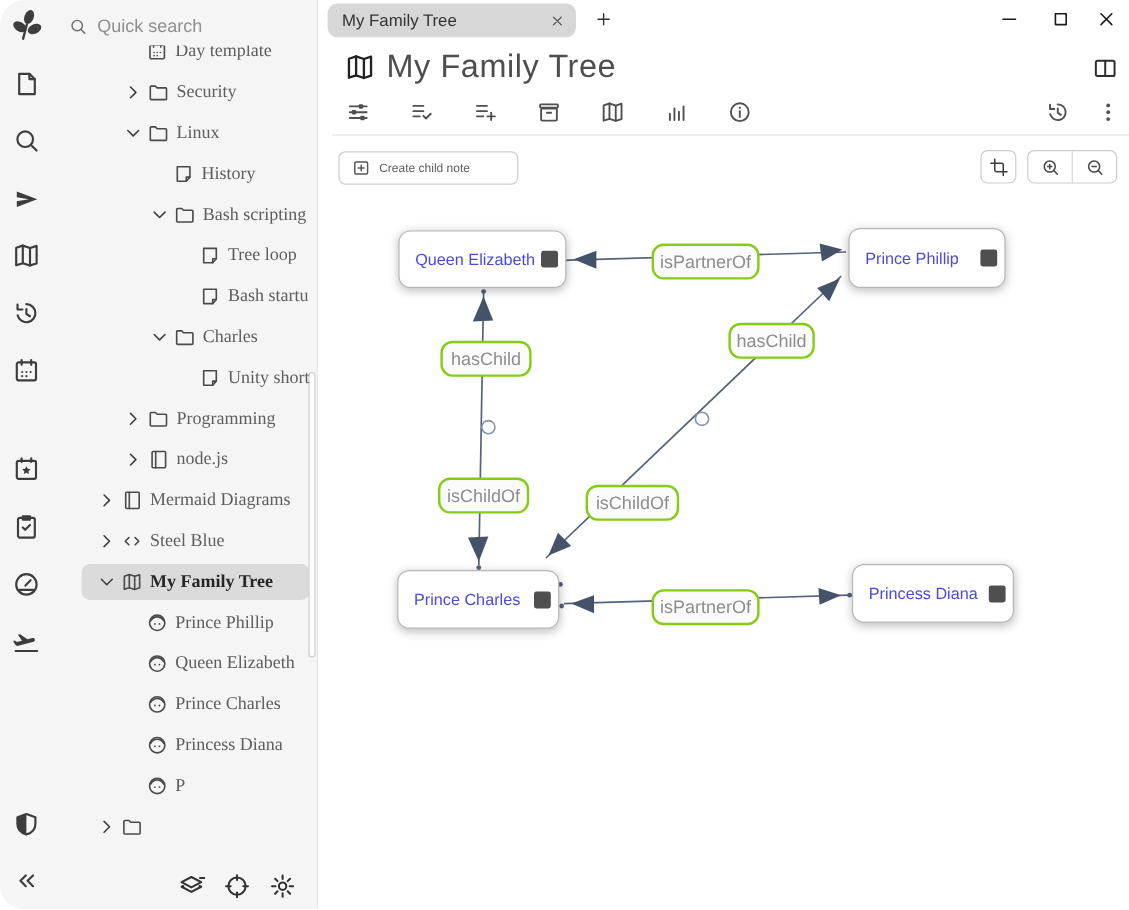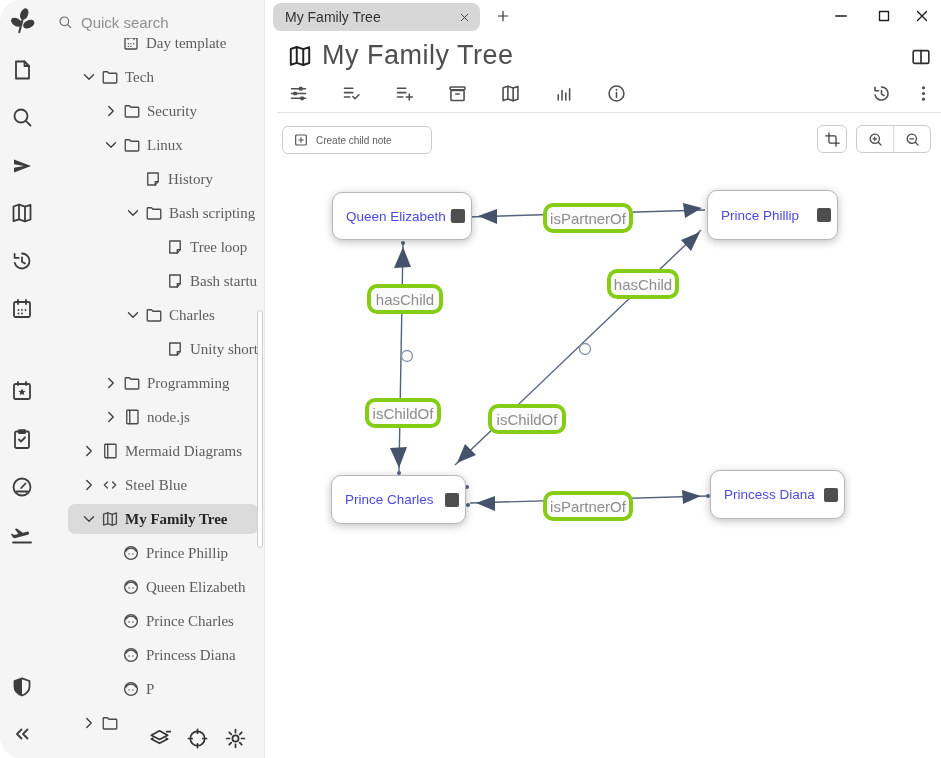--- a/index.html
+++ b/index.html
@@ -62,21 +62,21 @@
   .zoomgrp .ic{width:17px;height:17px;color:#4a4a4a;}
 
   
   .edges{position:absolute;left:0;top:0;pointer-events:none;}
   .mapnode{position:absolute;background:#fff;border:1px solid #b7b7b7;border-radius:10px;
            box-shadow:0 2px 8px rgba(0,0,0,.25);display:flex;align-items:center;
            font-size:13.5px;color:#4a4ae0;cursor:pointer;overflow:hidden;}
   .mapnode .nl{margin-left:13px;white-space:nowrap;position:relative;z-index:0;}
   .mapnode .handle{position:absolute;right:6px;top:50%;transform:translateY(-50%);
                    width:14px;height:14px;background:#4f4f4f;border-radius:2px;z-index:1;}
-  .edgelabel{position:absolute;background:#fbfbfb;border:4px solid #84cc16;border-radius:10px;
+  .edgelabel{position:absolute;background:#fbfbfb;border:2px solid #84cc16;border-radius:10px;
              display:flex;align-items:center;justify-content:center;font-size:15px;color:#8d8d8d;height:30px;}
 </style>
 </head>
 <body>
 
 <div class="app">
 
   <aside class="launcher">
     <span class="ic" style="top:6px;width:30px;height:30px;left:8px;">
         <svg viewBox="0 0 24 24" fill="none" stroke="currentColor" stroke-width="1.8" stroke-linecap="round" stroke-linejoin="round">
@@ -187,33 +187,20 @@
               <rect x="4" y="5" width="16" height="15" rx="1.5"></rect>
               <path d="M8 3v4M16 3v4"></path>
               <circle cx="8.5" cy="13" r="0.9" fill="currentColor" stroke="none"></circle>
               <circle cx="12" cy="13" r="0.9" fill="currentColor" stroke="none"></circle>
               <circle cx="15.5" cy="13" r="0.9" fill="currentColor" stroke="none"></circle>
               <circle cx="8.5" cy="16.5" r="0.9" fill="currentColor" stroke="none"></circle>
               <circle cx="12" cy="16.5" r="0.9" fill="currentColor" stroke="none"></circle>
             </svg>
           </span>
           <span class="tl">Day template</span>
-        </div>
-      <div class="trow" style="padding-left:36px;">
-          <span class="chev ic">
-            <svg viewBox="0 0 24 24" fill="none" stroke="currentColor" stroke-width="1.8" stroke-linecap="round" stroke-linejoin="round">
-              <path d="M6 9l6 6 6-6"></path>
-            </svg>
-          </span>
-          <span class="ticon ic">
-            <svg viewBox="0 0 24 24" fill="none" stroke="currentColor" stroke-width="1.8" stroke-linecap="round" stroke-linejoin="round">
-              <path d="M3 19V6a1 1 0 0 1 1-1h4.6l2 2H20a1 1 0 0 1 1 1v11a1 1 0 0 1-1 1H4a1 1 0 0 1-1-1z"></path>
-            </svg>
-          </span>
-          <span class="tl">Tech</span>
         </div>
       <div class="trow" style="padding-left:58px;">
           <span class="chev ic">
             <svg viewBox="0 0 24 24" fill="none" stroke="currentColor" stroke-width="1.8" stroke-linecap="round" stroke-linejoin="round">
               <path d="M9 6l6 6-6 6"></path>
             </svg>
           </span>
           <span class="ticon ic">
             <svg viewBox="0 0 24 24" fill="none" stroke="currentColor" stroke-width="1.8" stroke-linecap="round" stroke-linejoin="round">
               <path d="M3 19V6a1 1 0 0 1 1-1h4.6l2 2H20a1 1 0 0 1 1 1v11a1 1 0 0 1-1 1H4a1 1 0 0 1-1-1z"></path>

